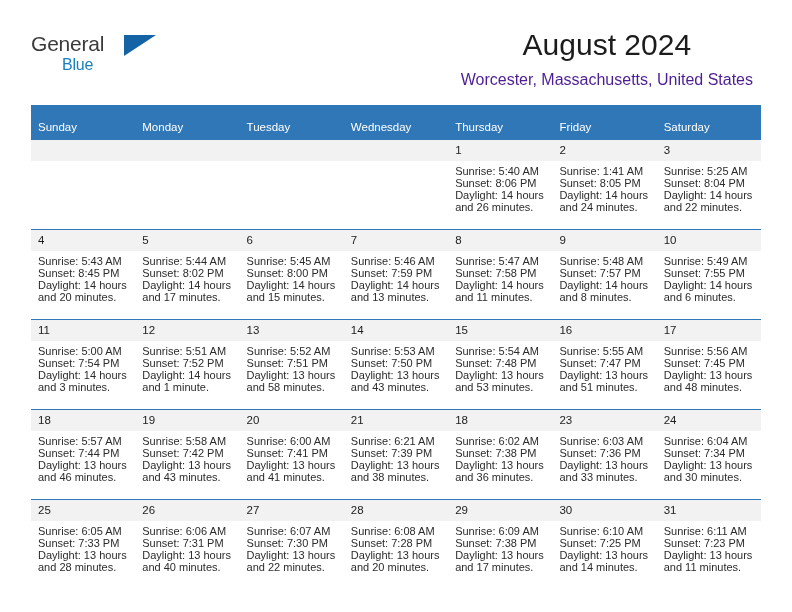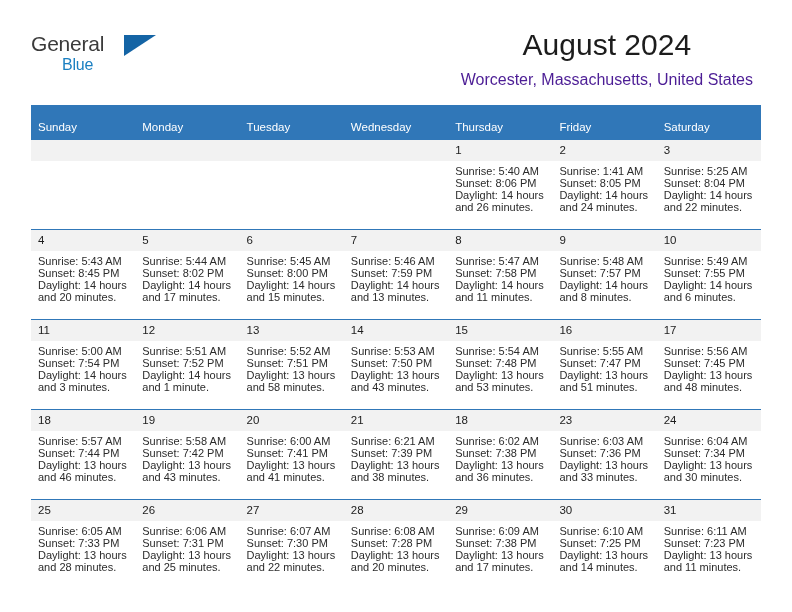--- a/index.html
+++ b/index.html
@@ -423,21 +423,21 @@
               <div>Daylight: 13 hours</div>
               <div>and 28 minutes.</div>
             </div>
           </td>
           <td>
             <div class="daynum">26</div>
             <div class="dayinfo">
               <div>Sunrise: 6:06 AM</div>
               <div>Sunset: 7:31 PM</div>
               <div>Daylight: 13 hours</div>
-              <div>and 25 minutes.</div>
+              <div>and 40 minutes.</div>
             </div>
           </td>
           <td>
             <div class="daynum">27</div>
             <div class="dayinfo">
               <div>Sunrise: 6:07 AM</div>
               <div>Sunset: 7:30 PM</div>
               <div>Daylight: 13 hours</div>
               <div>and 22 minutes.</div>
             </div>

